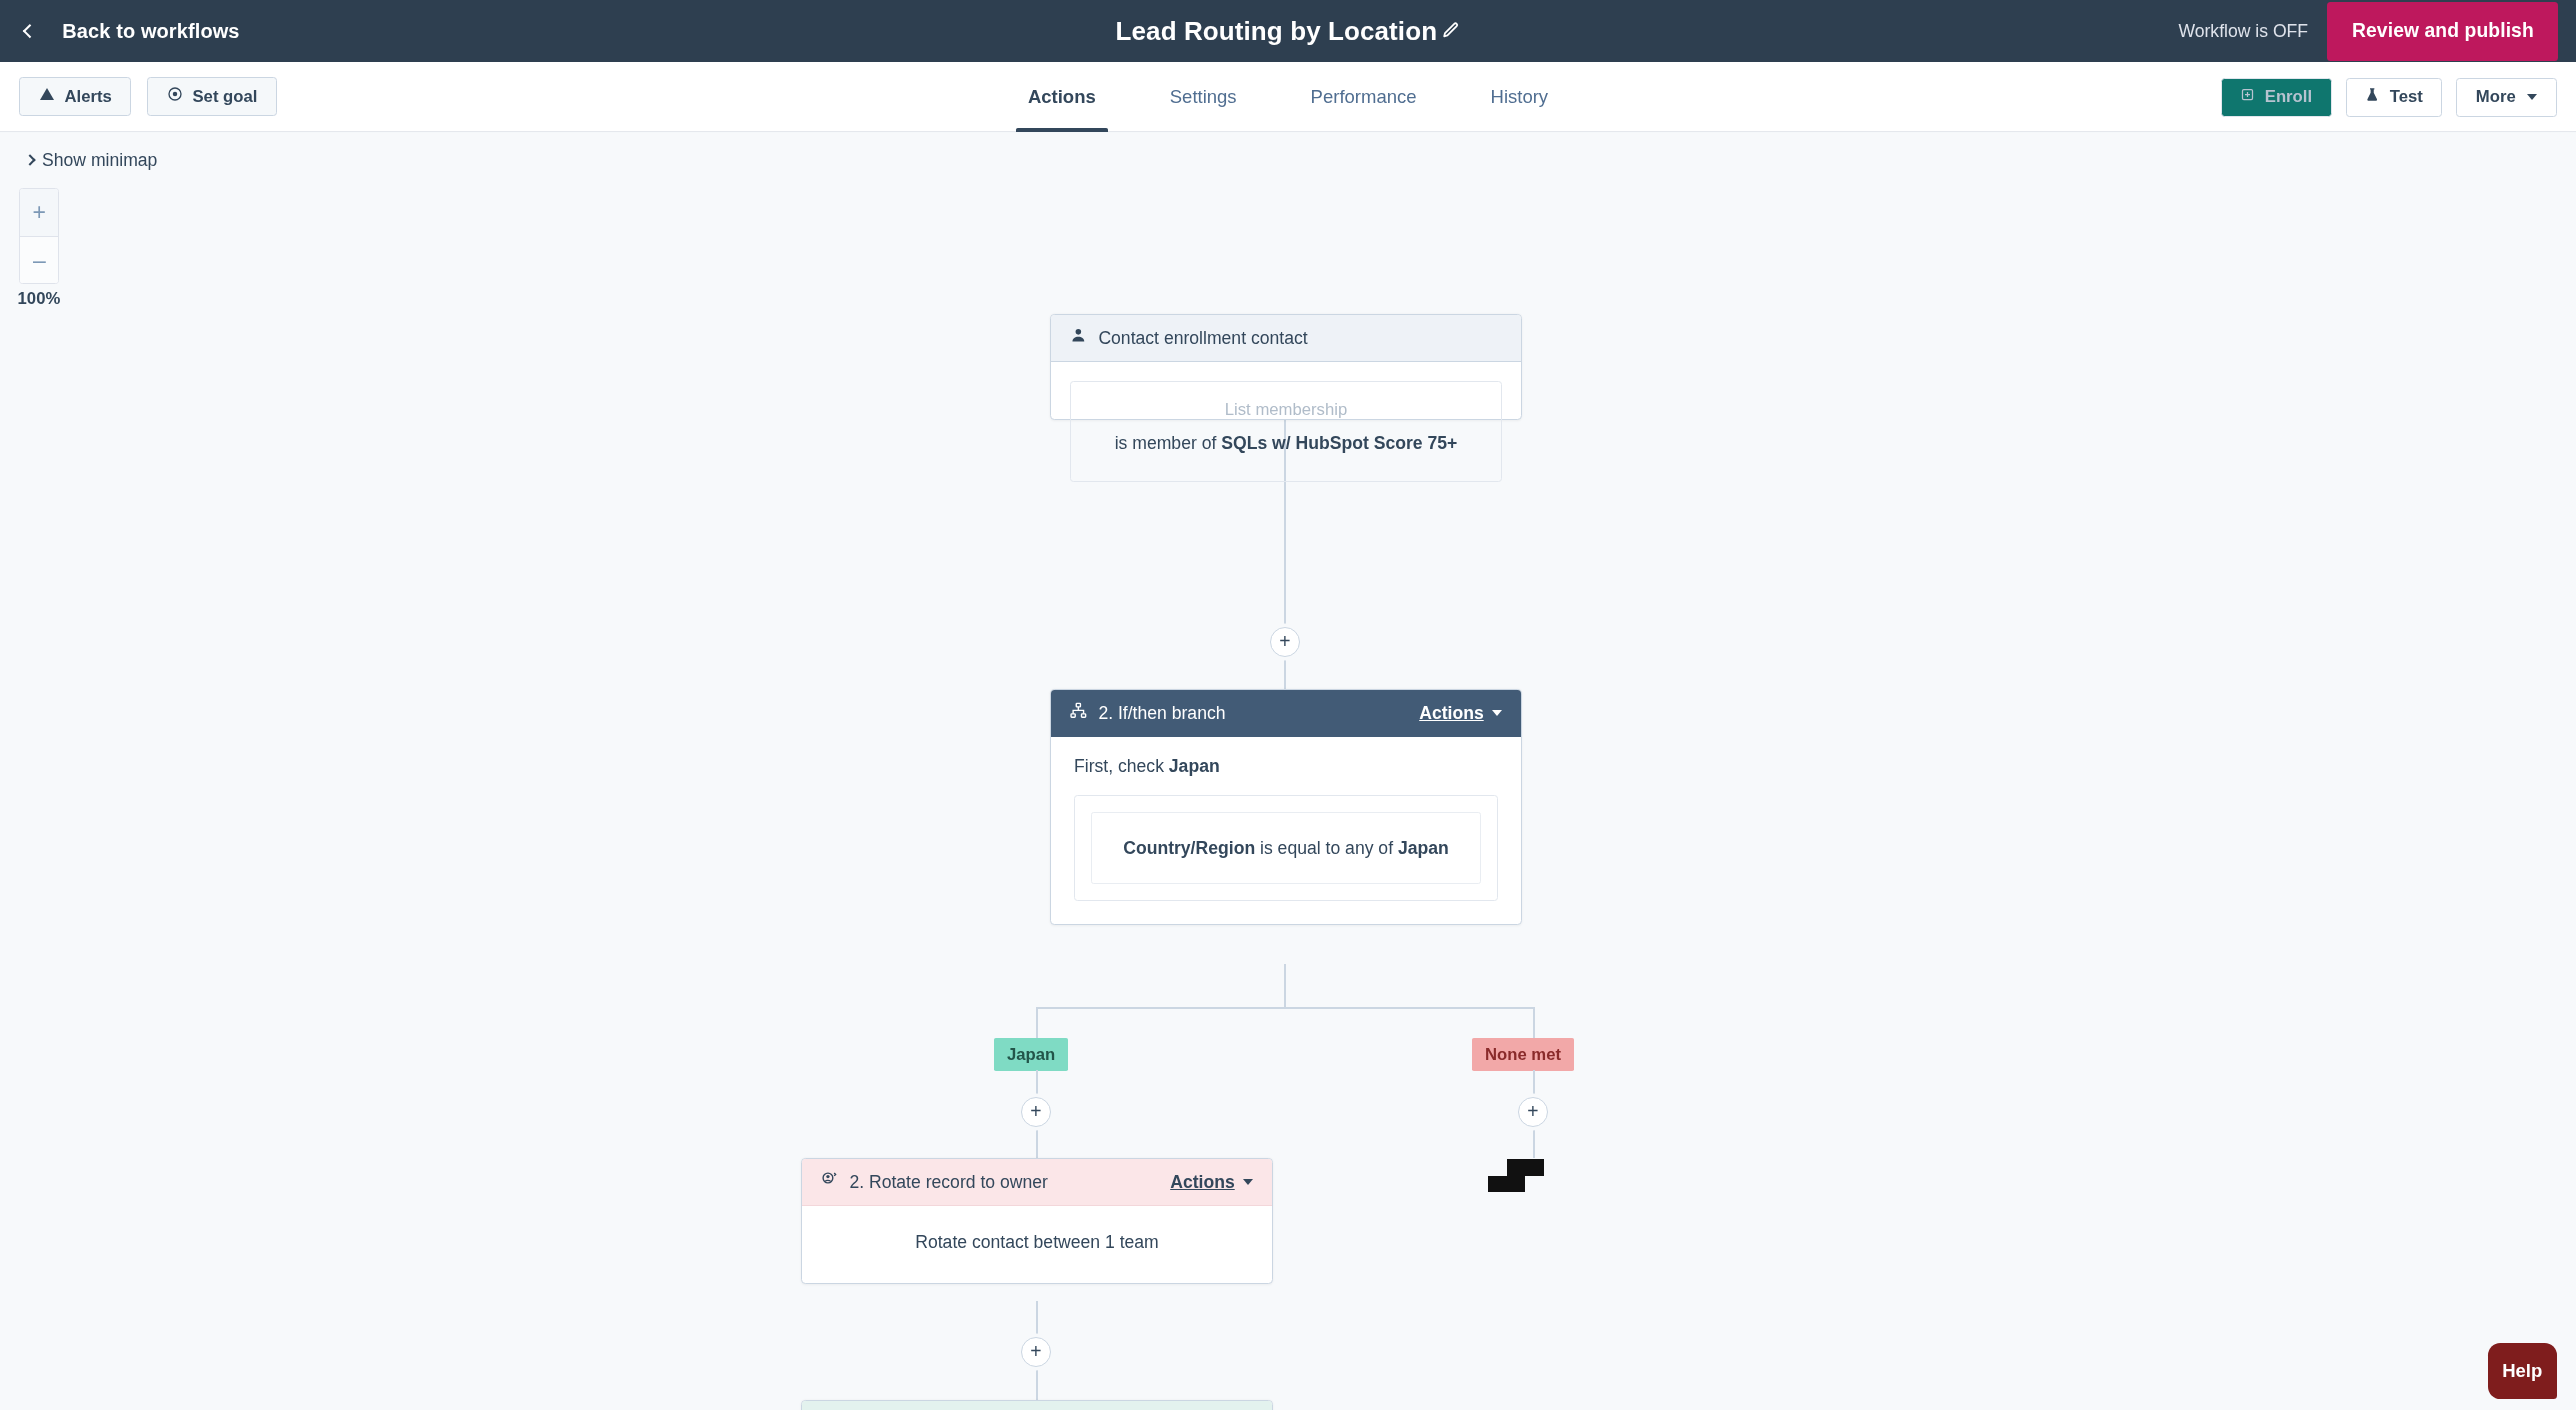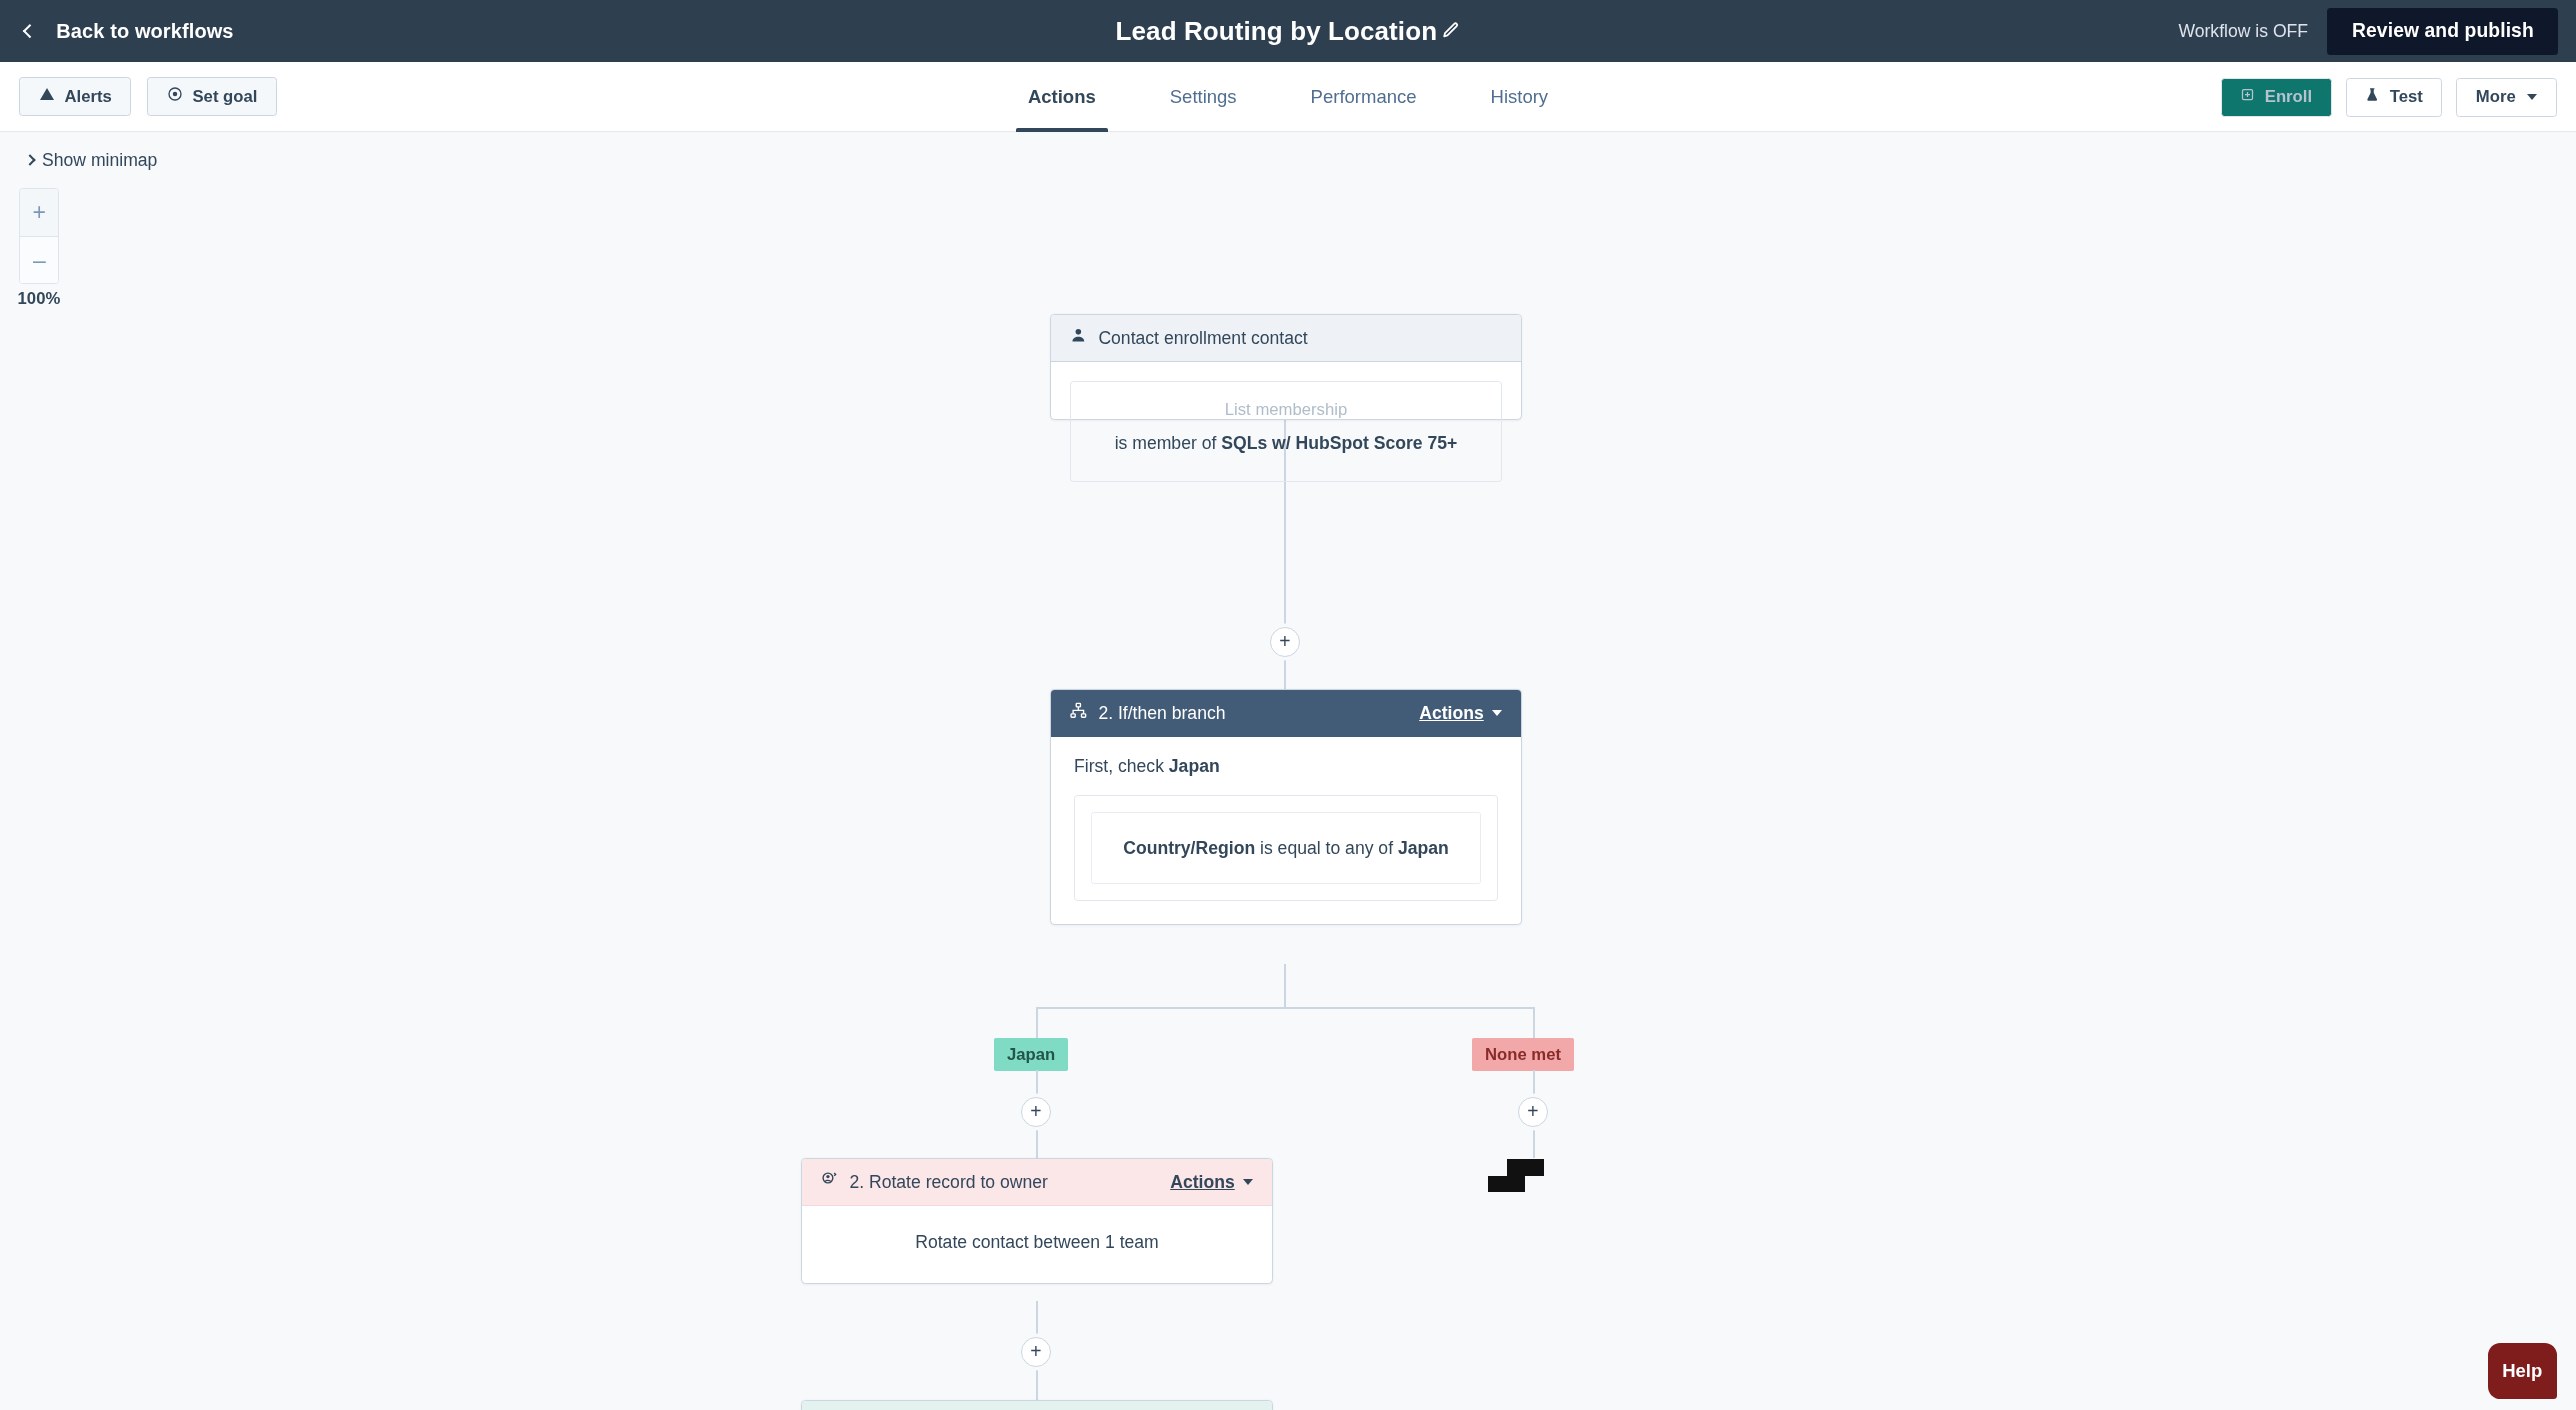--- a/index.html
+++ b/index.html
@@ -20,21 +20,21 @@
     width: 2576px;
     height: 62px;
     background: #2e3f50;
     display: flex;
     align-items: center;
     color: #ffffff;
   }
   .back-link {
     display: flex;
     align-items: center;
-    gap: 22px;
+    gap: 28px;
     margin-left: 24.6px;
     color: #ffffff;
     font-size: 20px;
     font-weight: 600;
     cursor: pointer;
     letter-spacing: 0.1px;
   }
   .chev-left {
     display: inline-block;
     width: 9.7px; height: 9.7px;
@@ -76,27 +76,27 @@
     align-items: center;
     gap: 0;
   }
   .wf-status {
     font-size: 17.6px;
     color: #dfe3eb;
     margin-right: 19.3px;
     font-weight: 400;
   }
   .btn-publish {
-    background: #0f172a;
+    background: #be185d;
     color: #ffffff;
     border: none;
     font-size: 19.3px;
     font-weight: 600;
     padding: 0 24.6px;
-    height: 47px;
+    height: 59px;
     margin-right: 17.6px;
     border-radius: 3.5px;
     cursor: pointer;
     font-family: "Liberation Sans", sans-serif;
     letter-spacing: 0.1px;
   }
 
   
   .toolbar {
     position: absolute;

